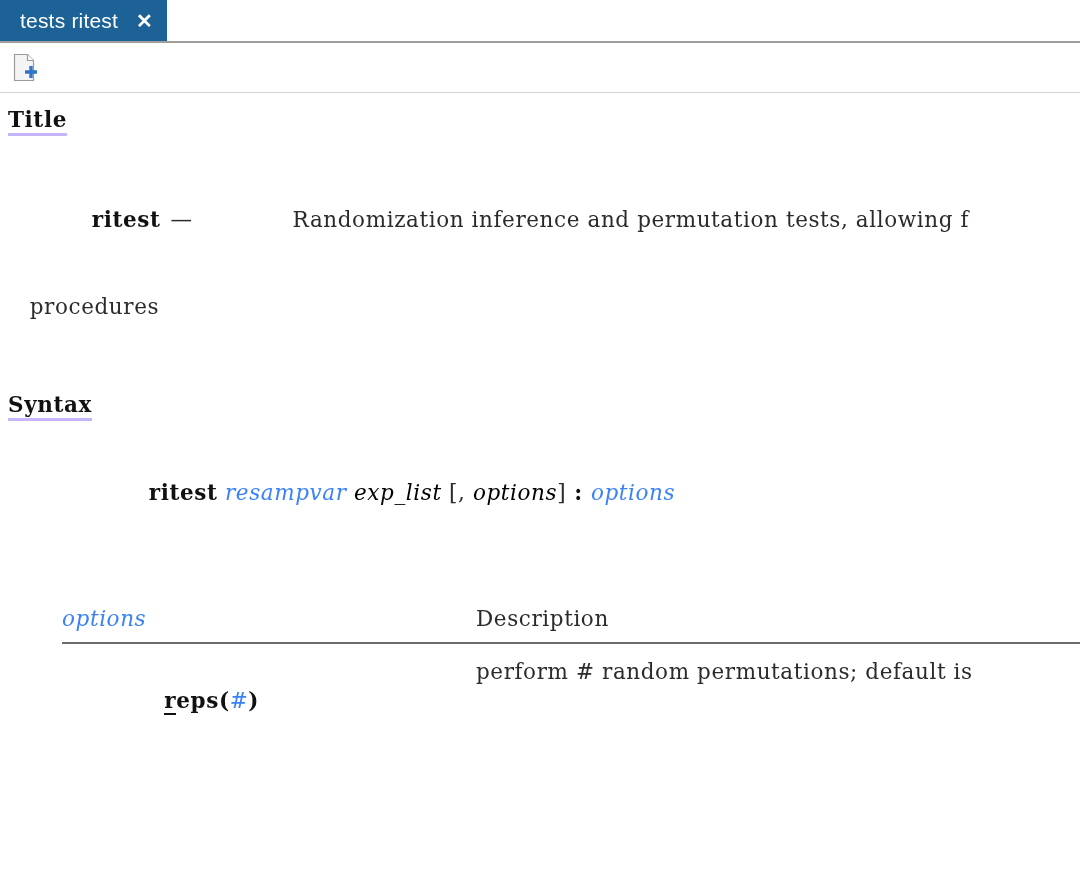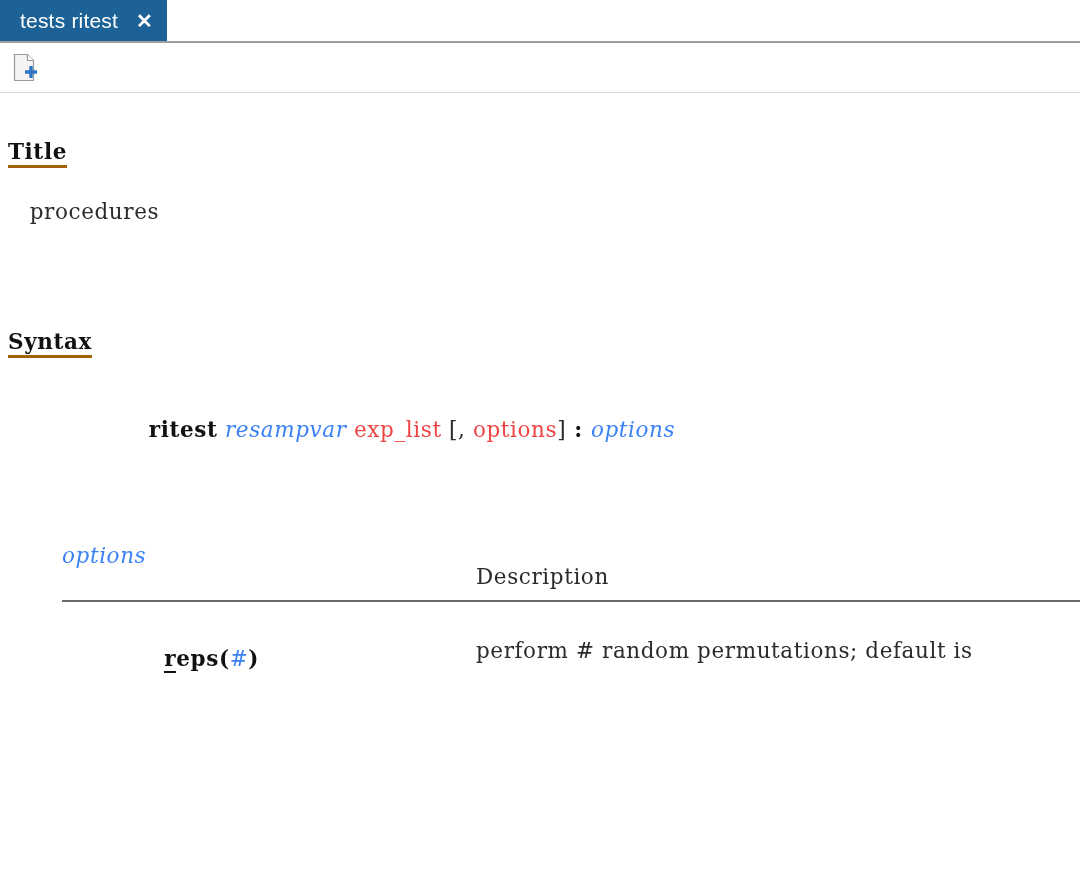--- a/index.html
+++ b/index.html
@@ -77,52 +77,52 @@
     line-height: 29px;
     color: #2b2b2b;
     letter-spacing: 0.6px;
     white-space: pre;
   }
 
   .section-head {
     font-weight: bold;
     color: #111111;
     display: inline-block;
-    border-bottom: 3px solid #a16207;
+    border-bottom: 3px solid #c4b5fd;
     padding-bottom: 1px;
     letter-spacing: 0.6px;
     white-space: pre;
     font-size: 21.5px;
     font-family: "DejaVu Serif", serif;
-    margin-top: 32px;
   }
   .head-row { padding-left: 8px; }
 
   .row { white-space: pre; }
 
   b.cmd { font-weight: bold; color: #111111; }
   i.arg { font-style: italic; color: #3b82f6; }
   a.lnk {
-    color: #ef4444;
+    color: #000000;
+    font-style: italic;
     text-decoration: none;
     cursor: pointer;
   }
   .u { border-bottom: 2px solid #111111; }
 
   
   #title-block { margin-top: 14px; }
   #title-desc-1 { margin-top: 40px; }
   #syntax-block { margin-top: 42px; }
   #syntax-intro { margin-top: 40px; }
   #syntax-cmd { margin-top: 28px; }
 
   #opt-table { margin-top: 68px; }
   .tbl-row { display: flex; white-space: pre; }
   .tbl-left { width: 414px; flex: 0 0 414px; white-space: pre; }
-  .tbl-right { white-space: pre; margin-top: 21px; }
+  .tbl-right { white-space: pre; }
   .hr {
     border: none;
     border-top: 2px solid #6b6b6b;
     margin: 9px 0 0 62px;
     width: 1018px;
   }
   .grp { margin-top: 13px; }
 </style>
 </head>
 <body>
@@ -143,20 +143,23 @@
     </svg>
   </div>
 </div>
 
 <div id="doc">
 
   <div id="title-block" class="head-row">
     <span class="section-head">Title</span>
   </div>
 
+  <div id="title-desc-1" class="mono row" style="padding-left:62px;">
+    <b class="cmd">ritest</b><span style="margin-left:10px;">—</span><span style="margin-left:100px;">Randomization inference and permutation tests, allowing f</span>
+  </div>
   <div class="mono row" style="">
     <span>procedures</span>
   </div>
 
   <div id="syntax-block" class="head-row">
     <span class="section-head">Syntax</span>
   </div>
 
 
   <div id="syntax-cmd" class="mono row" style="padding-left:119px;">

